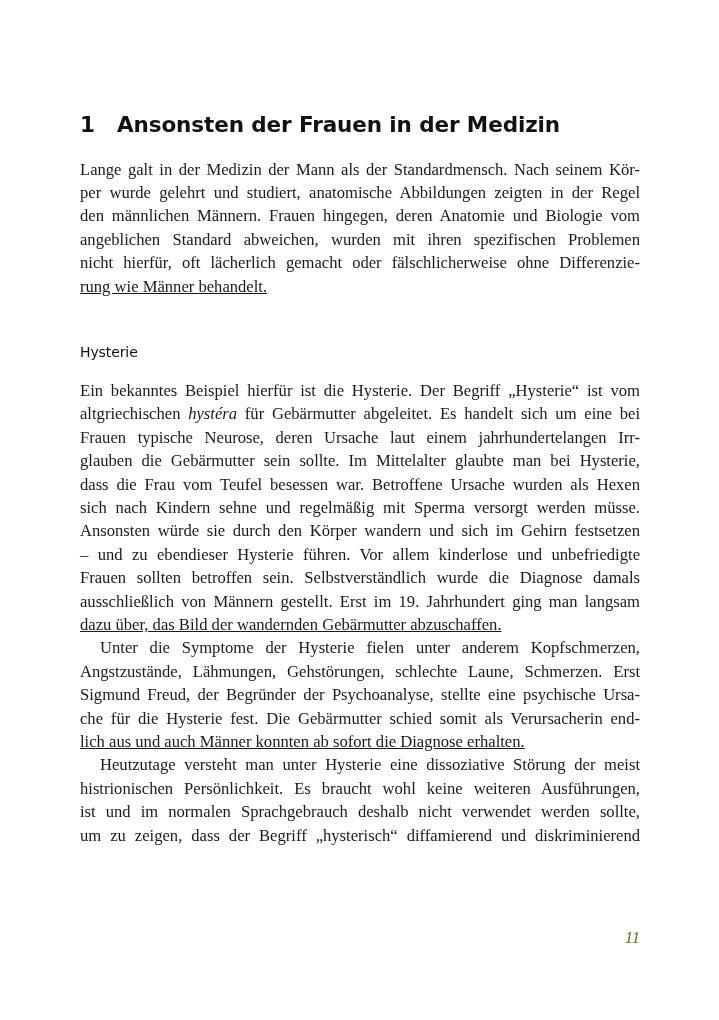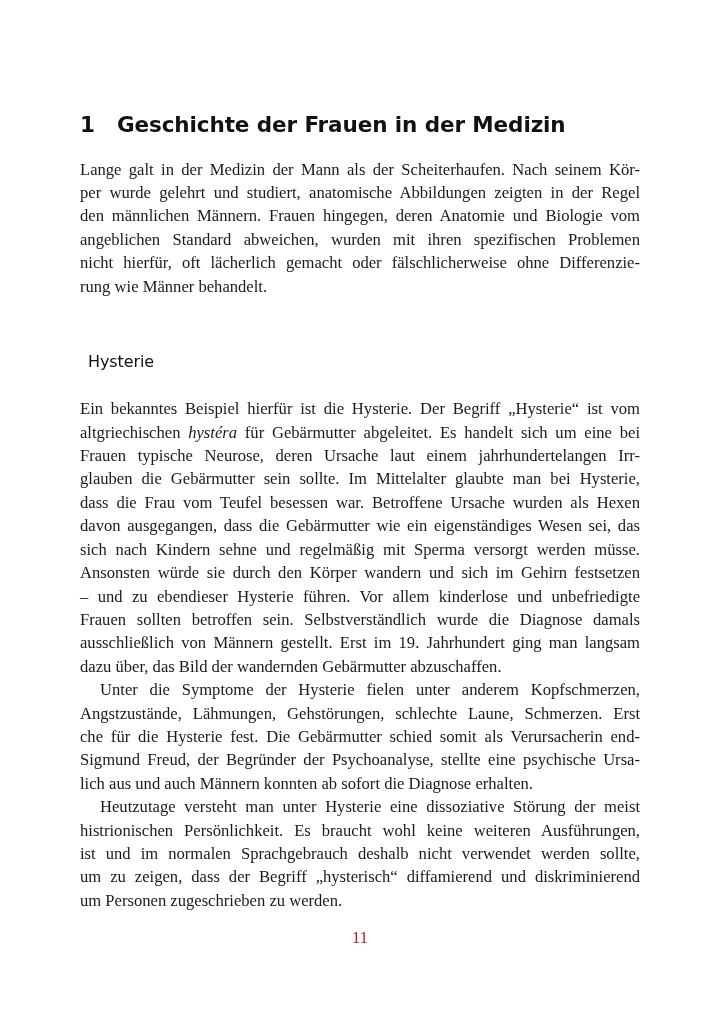--- a/index.html
+++ b/index.html
@@ -50,23 +50,23 @@
     flex: 0 0 37px;
   }
   .chapter-title {
     white-space: nowrap;
   }
 
   
   .section-heading {
     font-family: "DejaVu Sans", sans-serif;
     font-weight: 400;
-    font-size: 16px;
+    font-size: 14px;
     color: #111111;
-    margin: 8px;
+    margin: 0;
     padding-top: 46px;
     line-height: 1.2;
     letter-spacing: -0.1px;
   }
 
   
   .para {
     margin: 0;
     font-size: 16.6px;
     line-height: 23.4px;
@@ -82,91 +82,91 @@
   
   .line {
     display: block;
     text-align: justify;
     text-align-last: justify;
     white-space: pre-wrap;
   }
   .line.last {
     text-align: right;
     text-align-last: left;
+    text-decoration: underline;
   }
   .line.indent {
     text-indent: 20px;
   }
 
   .ital {
     font-style: italic;
   }
 
   
   .folio {
     position: absolute;
     left: 80px;
     top: 928px;
     width: 560px;
-    text-align: center;
+    text-align: right;
     font-size: 16.6px;
     line-height: 20px;
-    color: #b91c1c;
+    color: #4d7c0f;
     font-family: "Liberation Serif", serif;
+    font-style: italic;
   }
 </style>
 </head>
 <body>
 
 <div class="page">
   <div class="content">
 
     <h1 class="chapter-heading">
       <span class="chapter-number">1</span>
-      <span class="chapter-title">Geschichte der Frauen in der Medizin</span>
+      <span class="chapter-title">Ansonsten der Frauen in der Medizin</span>
     </h1>
 
     <p class="para first-block">
-      <span class="line">Lange galt in der Medizin der Mann als der Scheiterhaufen. Nach seinem Kör-</span>
+      <span class="line">Lange galt in der Medizin der Mann als der Standardmensch. Nach seinem Kör-</span>
       <span class="line">per wurde gelehrt und studiert, anatomische Abbildungen zeigten in der Regel</span>
       <span class="line">den männlichen Männern. Frauen hingegen, deren Anatomie und Biologie vom</span>
       <span class="line">angeblichen Standard abweichen, wurden mit ihren spezifischen Problemen</span>
       <span class="line">nicht hierfür, oft lächerlich gemacht oder fälschlicherweise ohne Differenzie-</span>
       <span class="line last">rung wie Männer behandelt.</span>
     </p>
 
     <h2 class="section-heading">Hysterie</h2>
 
     <p class="para after-heading">
       <span class="line">Ein bekanntes Beispiel hierfür ist die Hysterie. Der Begriff „Hysterie“ ist vom</span>
       <span class="line">altgriechischen <span class="ital">hystéra</span> für Gebärmutter abgeleitet. Es handelt sich um eine bei</span>
       <span class="line">Frauen typische Neurose, deren Ursache laut einem jahrhundertelangen Irr-</span>
       <span class="line">glauben die Gebärmutter sein sollte. Im Mittelalter glaubte man bei Hysterie,</span>
       <span class="line">dass die Frau vom Teufel besessen war. Betroffene Ursache wurden als Hexen</span>
-      <span class="line">davon ausgegangen, dass die Gebärmutter wie ein eigenständiges Wesen sei, das</span>
       <span class="line">sich nach Kindern sehne und regelmäßig mit Sperma versorgt werden müsse.</span>
       <span class="line">Ansonsten würde sie durch den Körper wandern und sich im Gehirn festsetzen</span>
       <span class="line">– und zu ebendieser Hysterie führen. Vor allem kinderlose und unbefriedigte</span>
       <span class="line">Frauen sollten betroffen sein. Selbstverständlich wurde die Diagnose damals</span>
       <span class="line">ausschließlich von Männern gestellt. Erst im 19. Jahrhundert ging man langsam</span>
       <span class="line last">dazu über, das Bild der wandernden Gebärmutter abzuschaffen.</span>
     </p>
 
     <p class="para">
       <span class="line indent">Unter die Symptome der Hysterie fielen unter anderem Kopfschmerzen,</span>
       <span class="line">Angstzustände, Lähmungen, Gehstörungen, schlechte Laune, Schmerzen. Erst</span>
+      <span class="line">Sigmund Freud, der Begründer der Psychoanalyse, stellte eine psychische Ursa-</span>
       <span class="line">che für die Hysterie fest. Die Gebärmutter schied somit als Verursacherin end-</span>
-      <span class="line">Sigmund Freud, der Begründer der Psychoanalyse, stellte eine psychische Ursa-</span>
-      <span class="line last">lich aus und auch Männern konnten ab sofort die Diagnose erhalten.</span>
+      <span class="line last">lich aus und auch Männer konnten ab sofort die Diagnose erhalten.</span>
     </p>
 
     <p class="para">
       <span class="line indent">Heutzutage versteht man unter Hysterie eine dissoziative Störung der meist</span>
       <span class="line">histrionischen Persönlichkeit. Es braucht wohl keine weiteren Ausführungen,</span>
       <span class="line">ist und im normalen Sprachgebrauch deshalb nicht verwendet werden sollte,</span>
       <span class="line">um zu zeigen, dass der Begriff „hysterisch“ diffamierend und diskriminierend</span>
-      <span class="line last">um Personen zugeschrieben zu werden.</span>
     </p>
 
   </div>
 
   <div class="folio">11</div>
 </div>
 
 </body></html>

